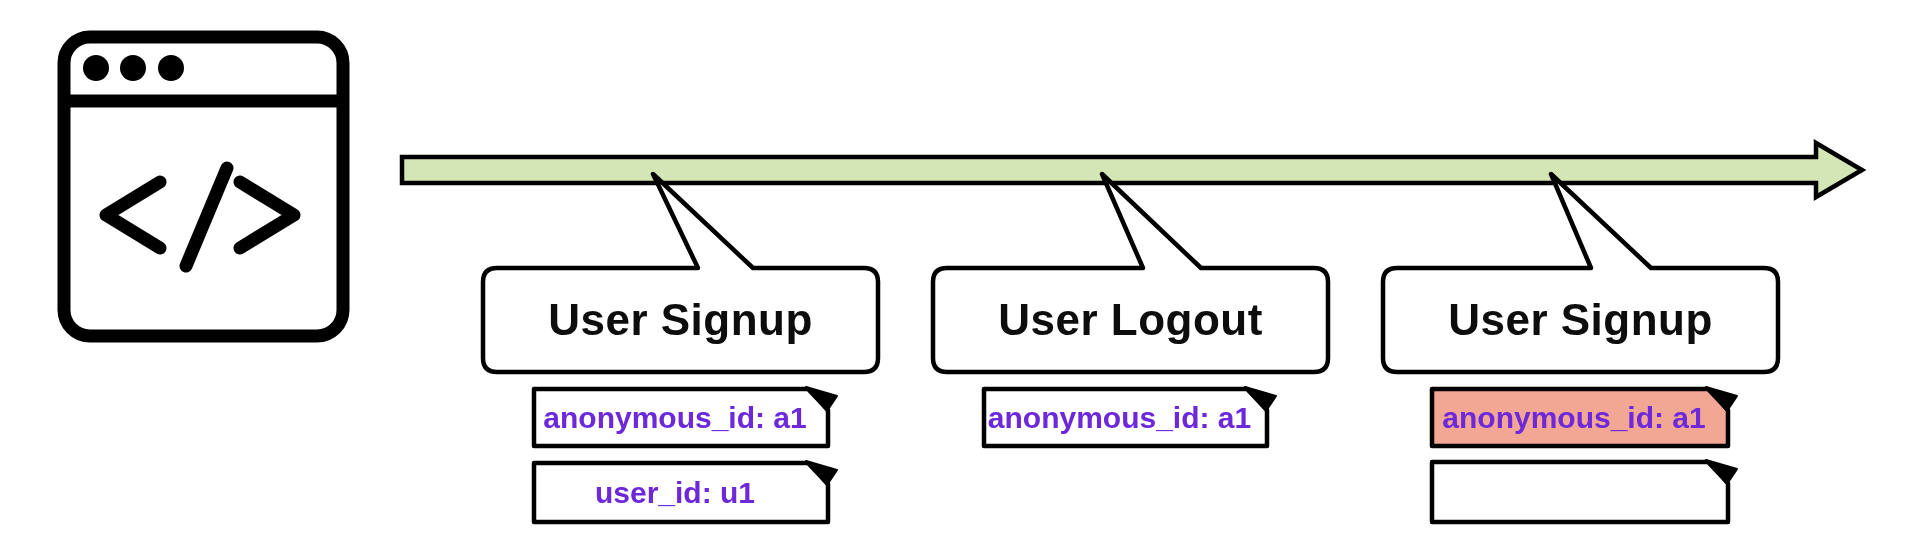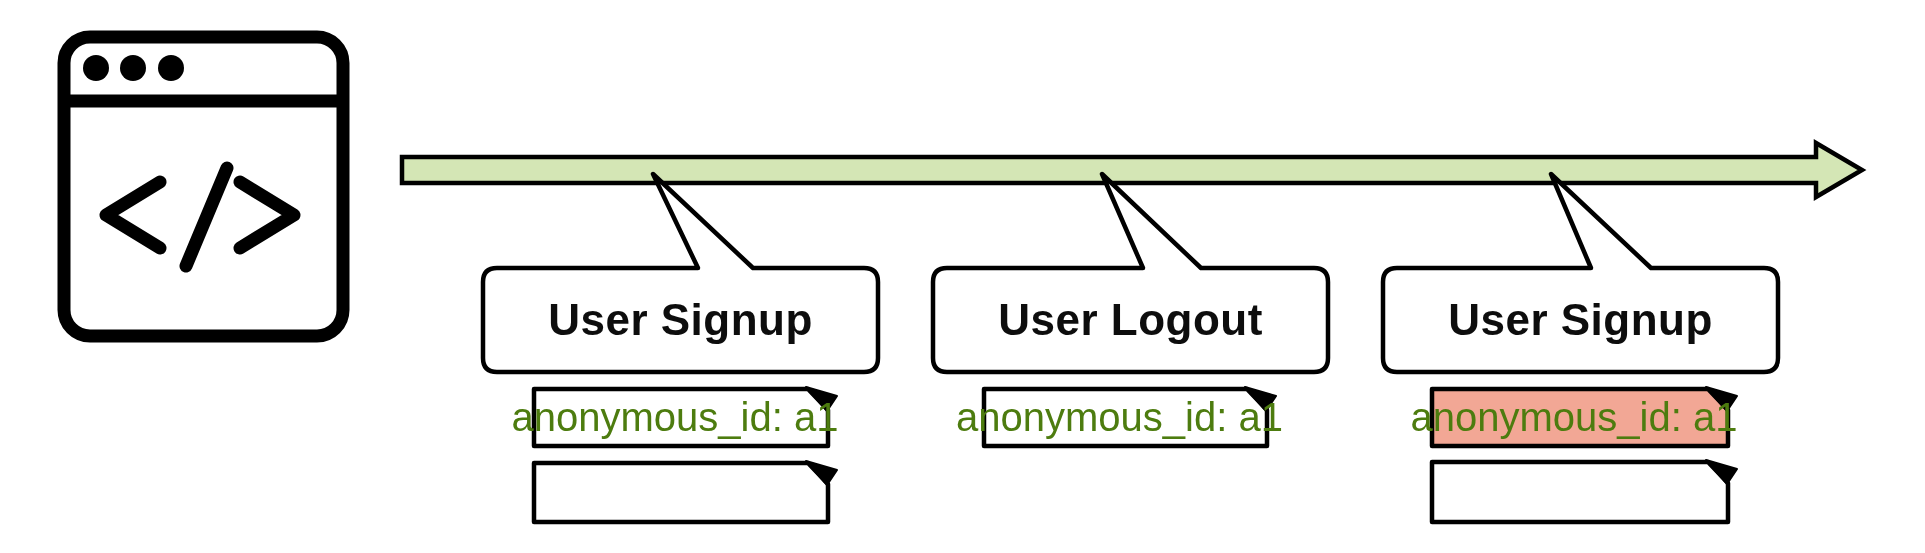--- a/index.html
+++ b/index.html
@@ -15,21 +15,21 @@
     position:absolute;
     height:104px;
     display:flex;align-items:center;justify-content:center;
     font-weight:700;font-size:44px;color:#0d0d0d;
     letter-spacing:0.5px;
     white-space:nowrap;
   }
   .tag-label{
     position:absolute;
     display:flex;align-items:center;justify-content:center;
-    font-weight:400;font-size:40px;color:#4d7c0f;
+    font-weight:700;font-size:30px;color:#6d28d9;
     white-space:nowrap;
   }
 </style>
 </head>
 <body>
 
 <div class="canvas">
 
   <svg class="layer" width="1925" height="553" viewBox="0 0 1925 553">
 
@@ -76,18 +76,19 @@
       <path d="M1432,462 H1708 L1728,483 V522 H1432 Z" fill="#ffffff" stroke="#000000" stroke-width="4.5" stroke-linejoin="round"></path>
       <path d="M1706,460 L1737,469 L1727,484 Z" fill="#000000" stroke="#000000" stroke-width="2" stroke-linejoin="round"></path>
     </g>
   </svg>
 
   <div class="event-title" style="left:483px;top:268px;width:395px;">User Signup</div>
   <div class="event-title" style="left:933px;top:268px;width:395px;">User Logout</div>
   <div class="event-title" style="left:1383px;top:268px;width:395px;">User Signup</div>
 
   <div class="tag-label" style="left:534px;top:389px;width:282px;height:57px;">anonymous_id: a1</div>
+  <div class="tag-label" style="left:534px;top:463px;width:282px;height:59px;">user_id: u1</div>
 
   <div class="tag-label" style="left:984px;top:389px;width:271px;height:57px;">anonymous_id: a1</div>
 
   <div class="tag-label" style="left:1432px;top:389px;width:284px;height:57px;">anonymous_id: a1</div>
 
 </div>
 
 </body></html>

